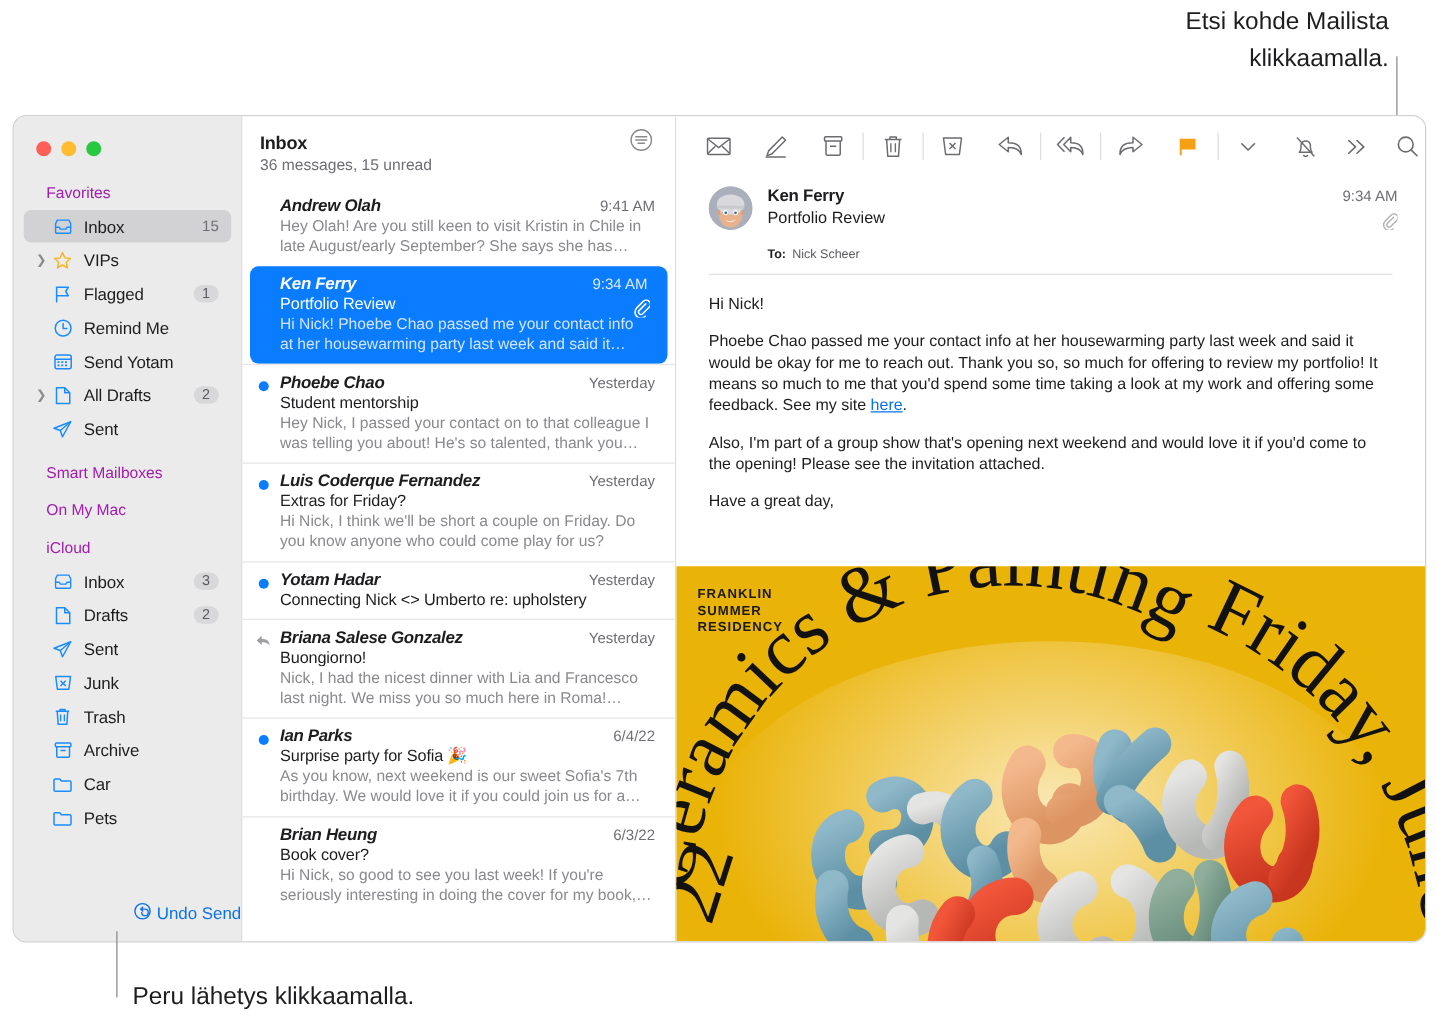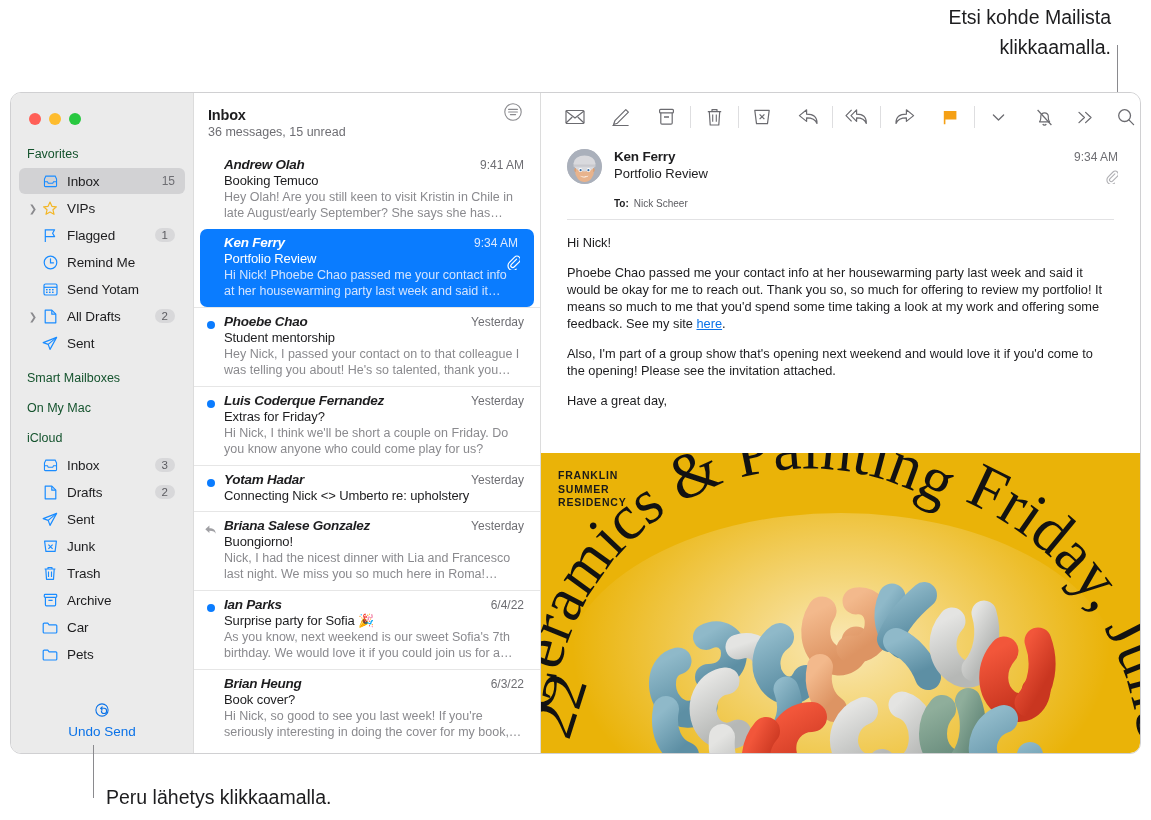--- a/index.html
+++ b/index.html
@@ -62,22 +62,22 @@
     padding: 20px 0 0 18px;
     height: 48px;
   }
   .tl { width: 12px; height: 12px; border-radius: 50%; }
   .tl.red { background: #ff5f57; }
   .tl.yellow { background: #febc2e; }
   .tl.green { background: #28c840; }
 
   .side-section {
     font-size: 12.5px;
-    color: #14532d;
-    padding: 6px 0 6px 16px;
+    color: #a21caf;
+    padding: 6px 0 6px 26px;
     font-weight: 400;
   }
   .side-item {
     display: flex;
     align-items: center;
     height: 26px;
     margin: 1px 8px;
     padding-left: 8px;
     border-radius: 6px;
     font-size: 13.5px;
@@ -109,21 +109,20 @@
     font-size: 11.5px;
   }
 
   .undo-send {
     position: absolute;
     bottom: 14px; left: 0; width: 100%;
     display: flex; align-items: center; justify-content: flex-end;
     gap: 4px;
     color: #0a72e8;
     font-size: 13.5px;
-    flex-direction: column;
   }
 
   
   .msglist {
     width: 347px;
     flex: 0 0 347px;
     background: #ffffff;
     border-right: 1px solid #dcdcdc;
     position: relative;
     overflow: hidden;
@@ -504,21 +503,20 @@
             <path d="M4.6 6.4h8.8M4.6 9h8.8M6.4 11.6h5.2" stroke="#8a8a8e" stroke-width="1.1" stroke-linecap="round"></path>
           </svg>
       </div>
     </div>
 
     <div class="msgrow first">
       <div class="m-top">
         <div class="m-from">Andrew Olah</div>
         <div class="m-date">9:41 AM</div>
       </div>
-      <div class="m-subj">Booking Temuco</div>
       <div class="m-prev">Hey Olah! Are you still keen to visit Kristin in Chile in late August/early September? She says she has…</div>
     </div>
 
     <div class="msgrow selected">
       <div class="m-top">
         <div class="m-from">Ken Ferry</div>
         <div class="m-date">9:34 AM</div>
       </div>
       <div class="m-subj">Portfolio Review</div>
       <div class="m-prev">Hi Nick! Phoebe Chao passed me your contact info at her housewarming party last week and said it…</div>

